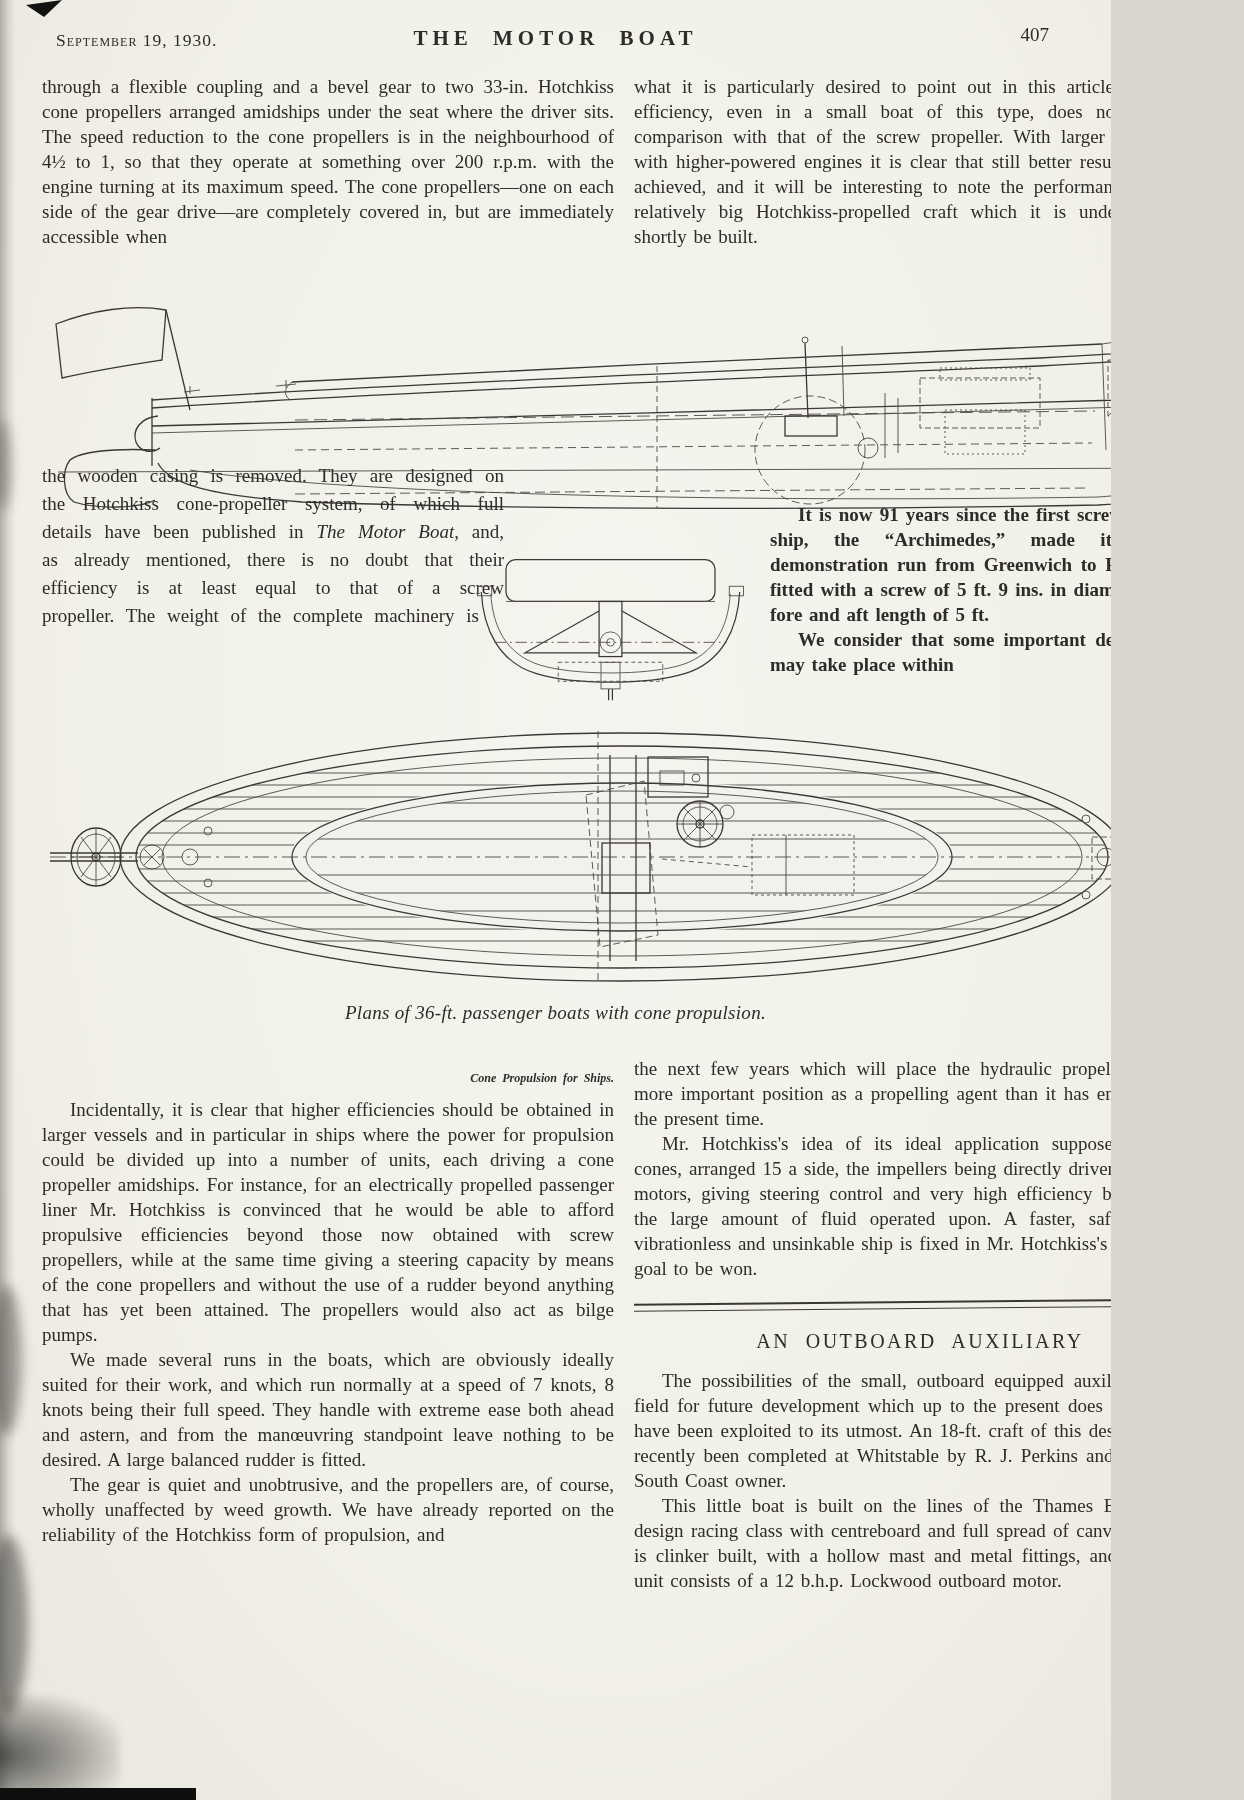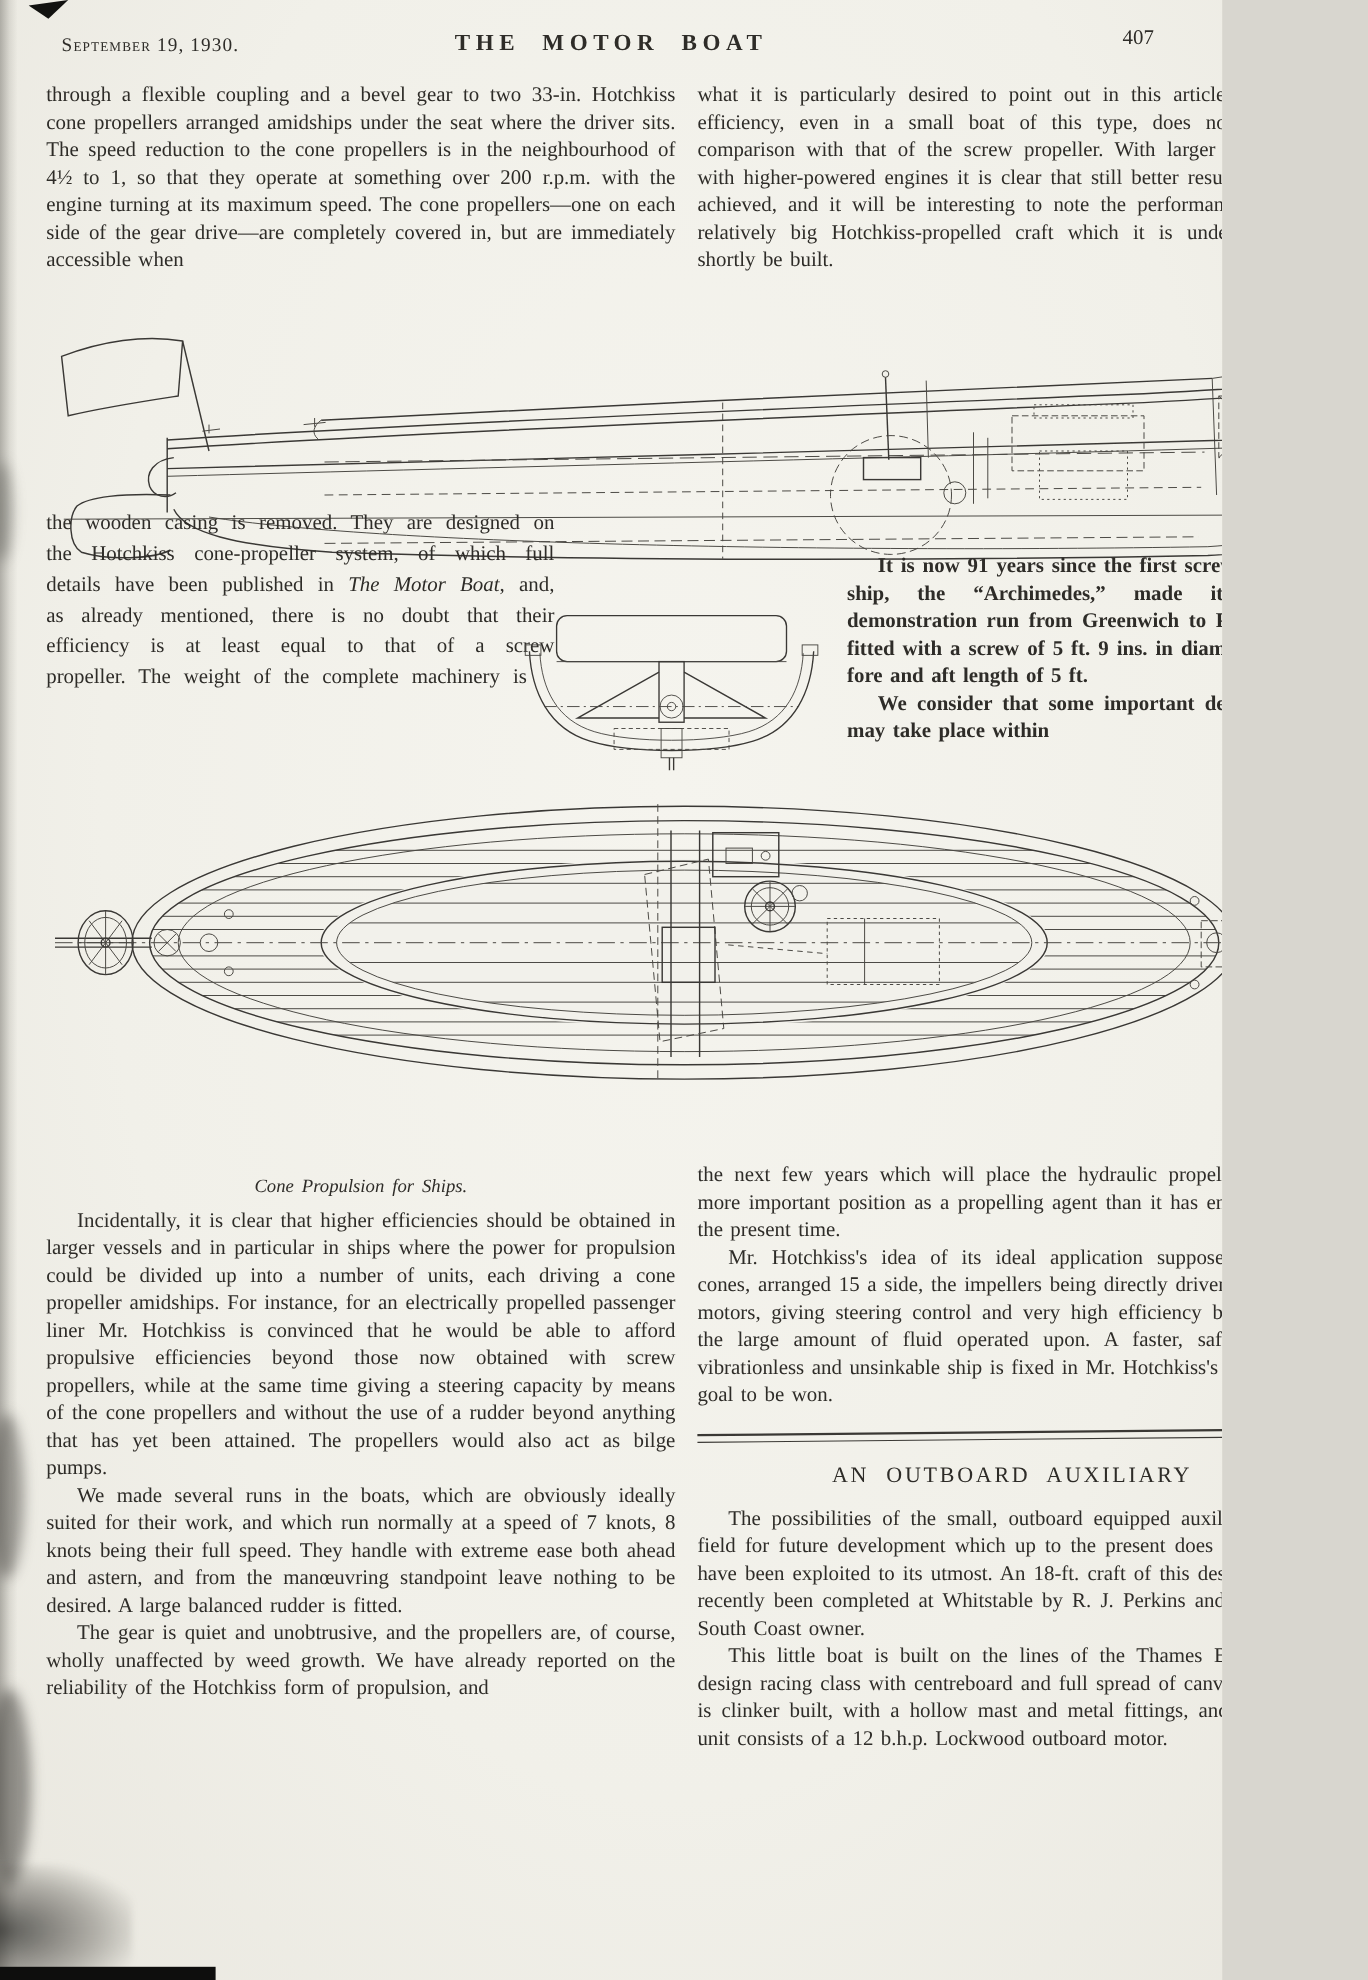--- a/index.html
+++ b/index.html
@@ -31,21 +31,21 @@
   
   .col { position:absolute; font-size:19px; line-height:25px; text-align:justify; word-spacing:2px; }
   .col p + p { margin-top:0; }
   .indent { text-indent:28px; }
   .band1-left  { left:42px;  top:74px;  width:572px; }
   .band1-right { left:634px; top:74px;  width:572px; }
   .band2-left  { left:42px;  top:462px; width:462px; line-height:28px; word-spacing:7px; }
   .band2-right { left:770px; top:502px; width:436px;font-weight:bold; }
   .band3-left  { left:42px;  top:1056px; width:572px; }
   .band3-right { left:634px; top:1056px; width:572px; }
-  .subhead { text-align:center; font-style:italic; font-size:17px; margin:10px 0 6px; text-indent:0; word-spacing:3px; }
+  .subhead { text-align:right; font-style:italic; font-size:12px; margin:10px 0 6px; text-indent:0; word-spacing:3px;font-weight:bold; }
   .ital { font-style:italic; }
   .double-rule { margin:20px 0 20px; height:8px; border-top:2px solid #3a3834; border-bottom:1.5px solid #3a3834; transform:rotate(-0.55deg); }
   .section-head { text-align:center; font-size:20px; letter-spacing:2.5px; word-spacing:8px; margin:0 0 14px; text-indent:0; }
   
   .fig { position:absolute; }
   .fig svg { display:block; }
   .fig-caption { position:absolute; left:0; top:1002px; width:100%; text-align:center;
     font-style:italic; font-size:19px; letter-spacing:.3px; }
   svg .ln { stroke:#3a3835; stroke-width:1.3; fill:none; }
   svg .thin { stroke:#4a4843; stroke-width:0.9; fill:none; }
@@ -221,20 +221,21 @@
       <rect class="thin" stroke-dasharray="6,3" x="1042" y="110" width="56" height="42"></rect>
       <circle class="thin" cx="1056" cy="130" r="9"></circle>
       <circle class="thin" cx="1083" cy="130" r="7"></circle>
       <circle class="thin" cx="1102" cy="108" r="4"></circle>
       <circle class="thin" cx="1102" cy="152" r="4"></circle>
       <circle class="thin" cx="1036" cy="92" r="4"></circle>
       <circle class="thin" cx="1036" cy="168" r="4"></circle>
     </svg>
   </div>
 
+  <div class="fig-caption">Plans of 36-ft. passenger boats with cone propulsion.</div>
 
   <div class="col band3-left">
     <p class="subhead">Cone Propulsion for Ships.</p>
     <p class="indent">Incidentally, it is clear that higher efficiencies should be obtained in larger vessels and in particular in ships where the power for propulsion could be divided up into a number of units, each driving a cone propeller amidships. For instance, for an electrically propelled passenger liner Mr. Hotchkiss is convinced that he would be able to afford propulsive efficiencies beyond those now obtained with screw propellers, while at the same time giving a steering capacity by means of the cone propellers and without the use of a rudder beyond anything that has yet been attained. The propellers would also act as bilge pumps.</p>
     <p class="indent">We made several runs in the boats, which are obviously ideally suited for their work, and which run normally at a speed of 7 knots, 8 knots being their full speed. They handle with extreme ease both ahead and astern, and from the manœuvring standpoint leave nothing to be desired. A large balanced rudder is fitted.</p>
     <p class="indent">The gear is quiet and unobtrusive, and the propellers are, of course, wholly unaffected by weed growth. We have already reported on the reliability of the Hotchkiss form of propulsion, and</p>
   </div>
 
   <div class="col band3-right">
     <p>the next few years which will place the hydraulic propeller in a far more important position as a propelling agent than it has enjoyed up to the present time.</p>

